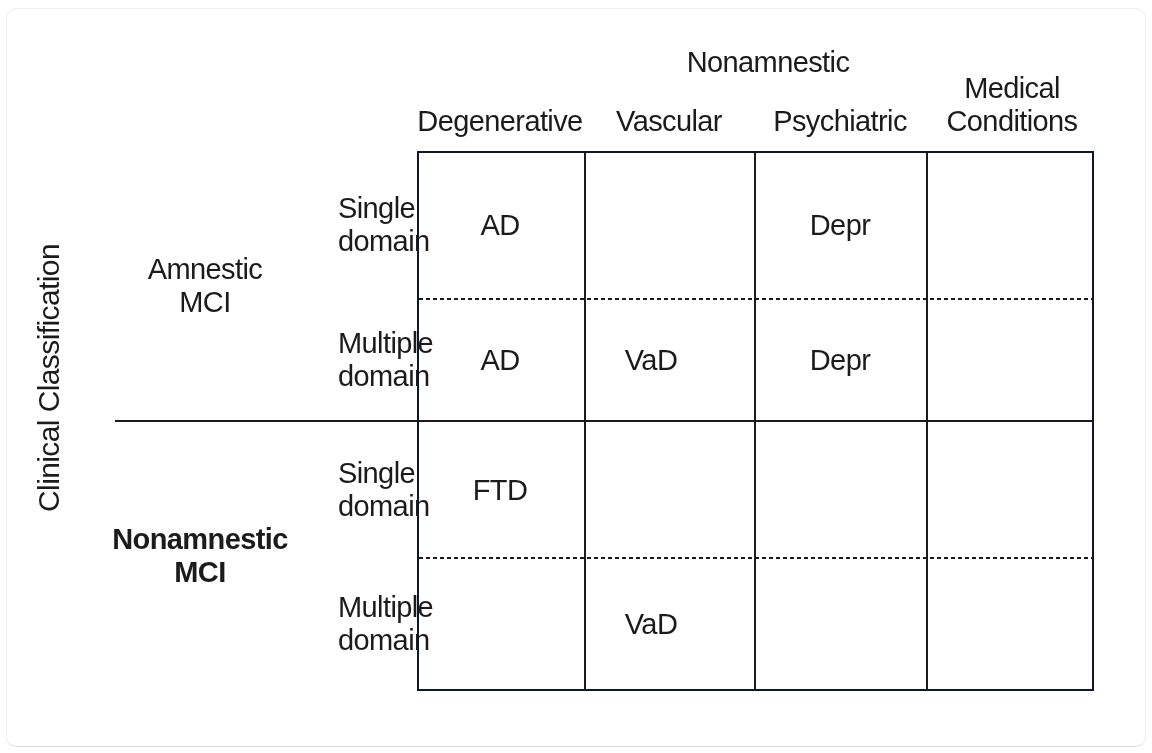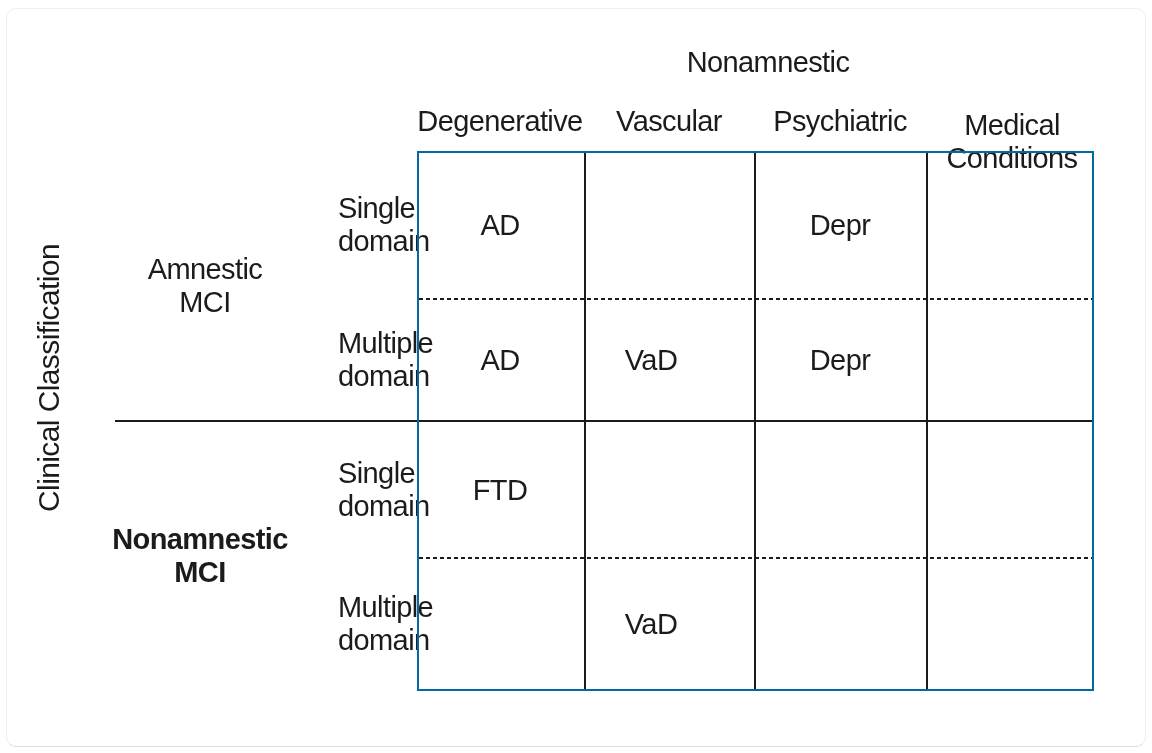--- a/index.html
+++ b/index.html
@@ -18,21 +18,21 @@
   .center { text-align:center; }
   .preline { white-space:pre-line; }
 
   .vertical-title {
     position:absolute; left:49px; top:378px; font-size:30px; letter-spacing:-0.6px;
     white-space:nowrap; transform:translate(-50%,-50%) rotate(-90deg);
   }
 
   .matrix {
     position:absolute; left:417px; top:151px; width:677px; height:540px;
-    box-sizing:border-box; border:2px solid #0369a1; background:transparent;
+    box-sizing:border-box; border:2px solid #0f172a; background:transparent;
   }
   .vline { position:absolute; top:0; bottom:0; width:2px; background:#1b1b1b; }
   .vline.v1 { left:165px; } .vline.v2 { left:335px; } .vline.v3 { left:507px; }
   .dashline {
     position:absolute; left:0; right:0; height:2px;
     background:repeating-linear-gradient(90deg,#1b1b1b 0 4px, transparent 4px 7px);
   }
   .dashline.d1 { top:145px; } .dashline.d2 { top:404px; }
 
   .separator {
@@ -53,21 +53,21 @@
   .row-label.rl1 { top:192px; } .row-label.rl2 { top:327px; }
   .row-label.rl3 { top:457px; } .row-label.rl4 { top:591px; }
 
   .group-label { width:210px; text-align:center; }
   .group-label.g1 { left:100px; top:253px; }
   .group-label.g2 { left:95px;  top:523px;font-weight:bold; }
 
   .axis-top    { left:658px; top:46px;  width:220px; }
   .col-header  { top:105px; width:200px; }
   .col-header.h1 { left:400px; } .col-header.h2 { left:569px; } .col-header.h3 { left:740px; }
-  .col-header.h4 { left:912px; top:72px;margin-top:37px; }
+  .col-header.h4 { left:912px; top:72px; }
 </style>
 </head>
 <body>
 
 <div class="canvas">
   <div class="frame"></div>
 
   <div class="label center axis-top">Nonamnestic</div>
   <div class="vertical-title">Clinical Classification</div>
 

